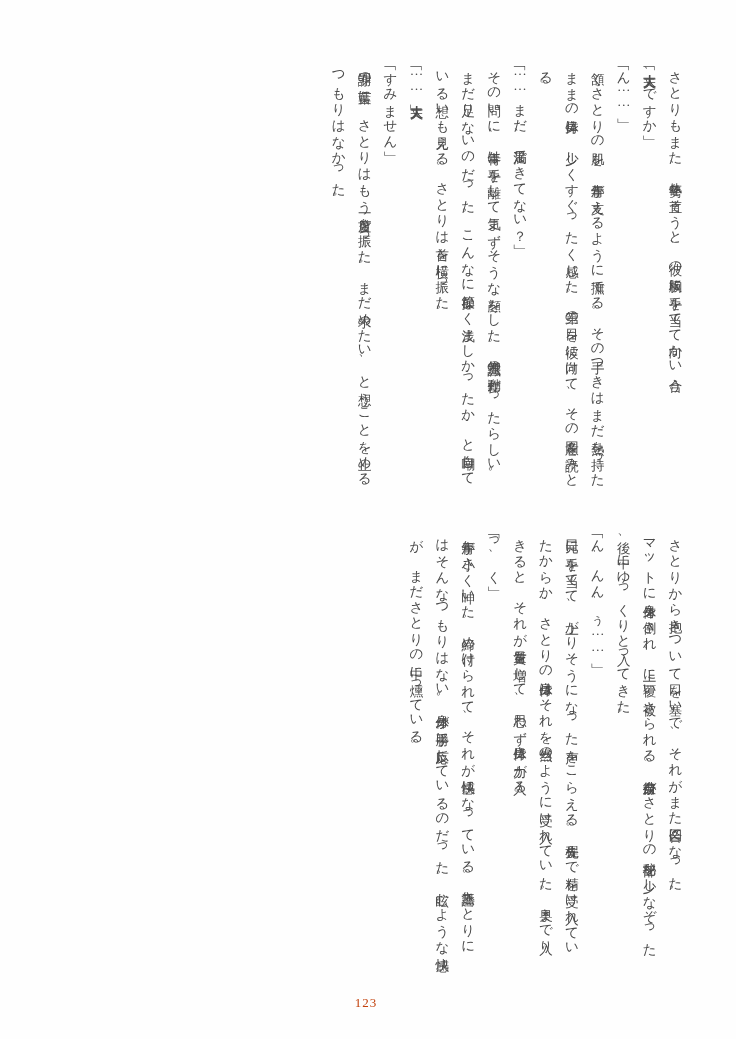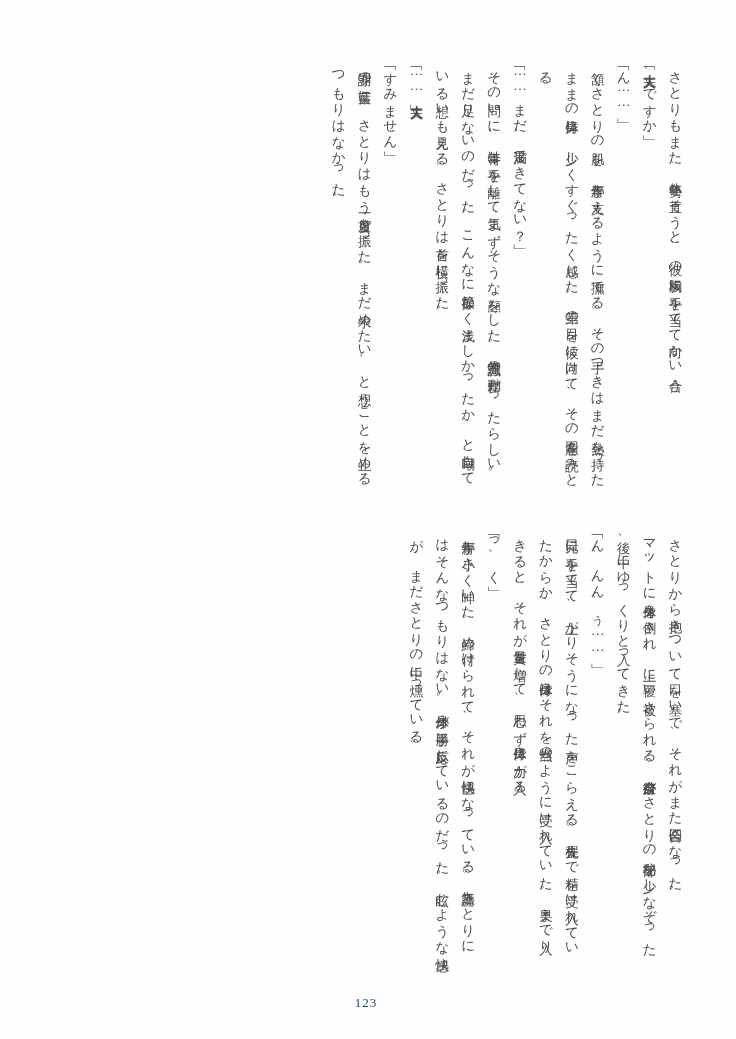--- a/index.html
+++ b/index.html
@@ -47,21 +47,21 @@
     height: 430px;
     max-height: 430px;
   }
   .page-number {
     position: absolute;
     left: 0;
     right: 4px;
     bottom: 28px;
     text-align: center;
     font-size: 13px;
-    color: #0c4a6e;
+    color: #c2410c;
     font-family: "Liberation Serif", "DejaVu Serif", serif;
     letter-spacing: 1px;
   }
 </style>
 </head>
 <body>
 
 <div class="page">
   <div class="vblock" id="block-top">さとりもまた、体勢を直そうと、彼の胸板に手を当てて向かい合う。
 「大丈夫、ですか」

